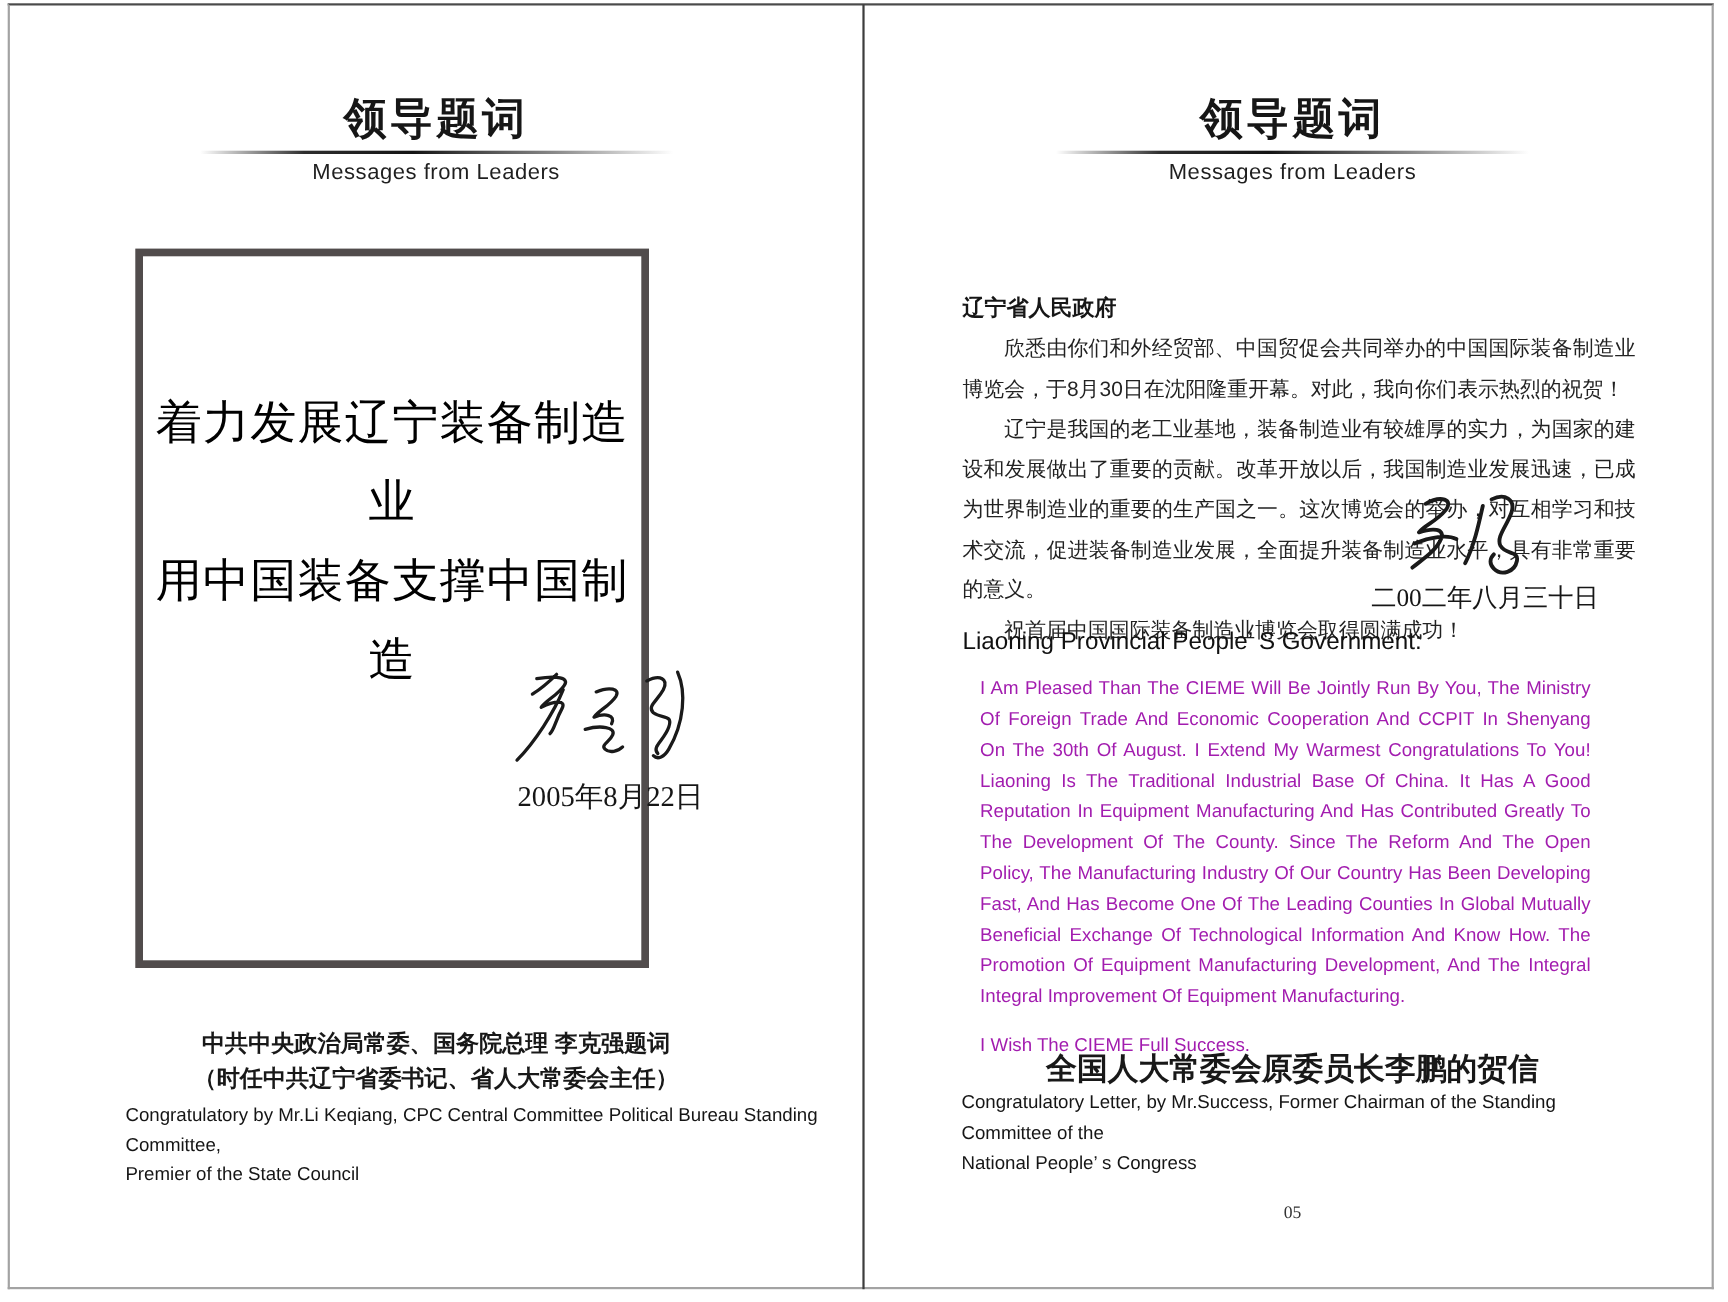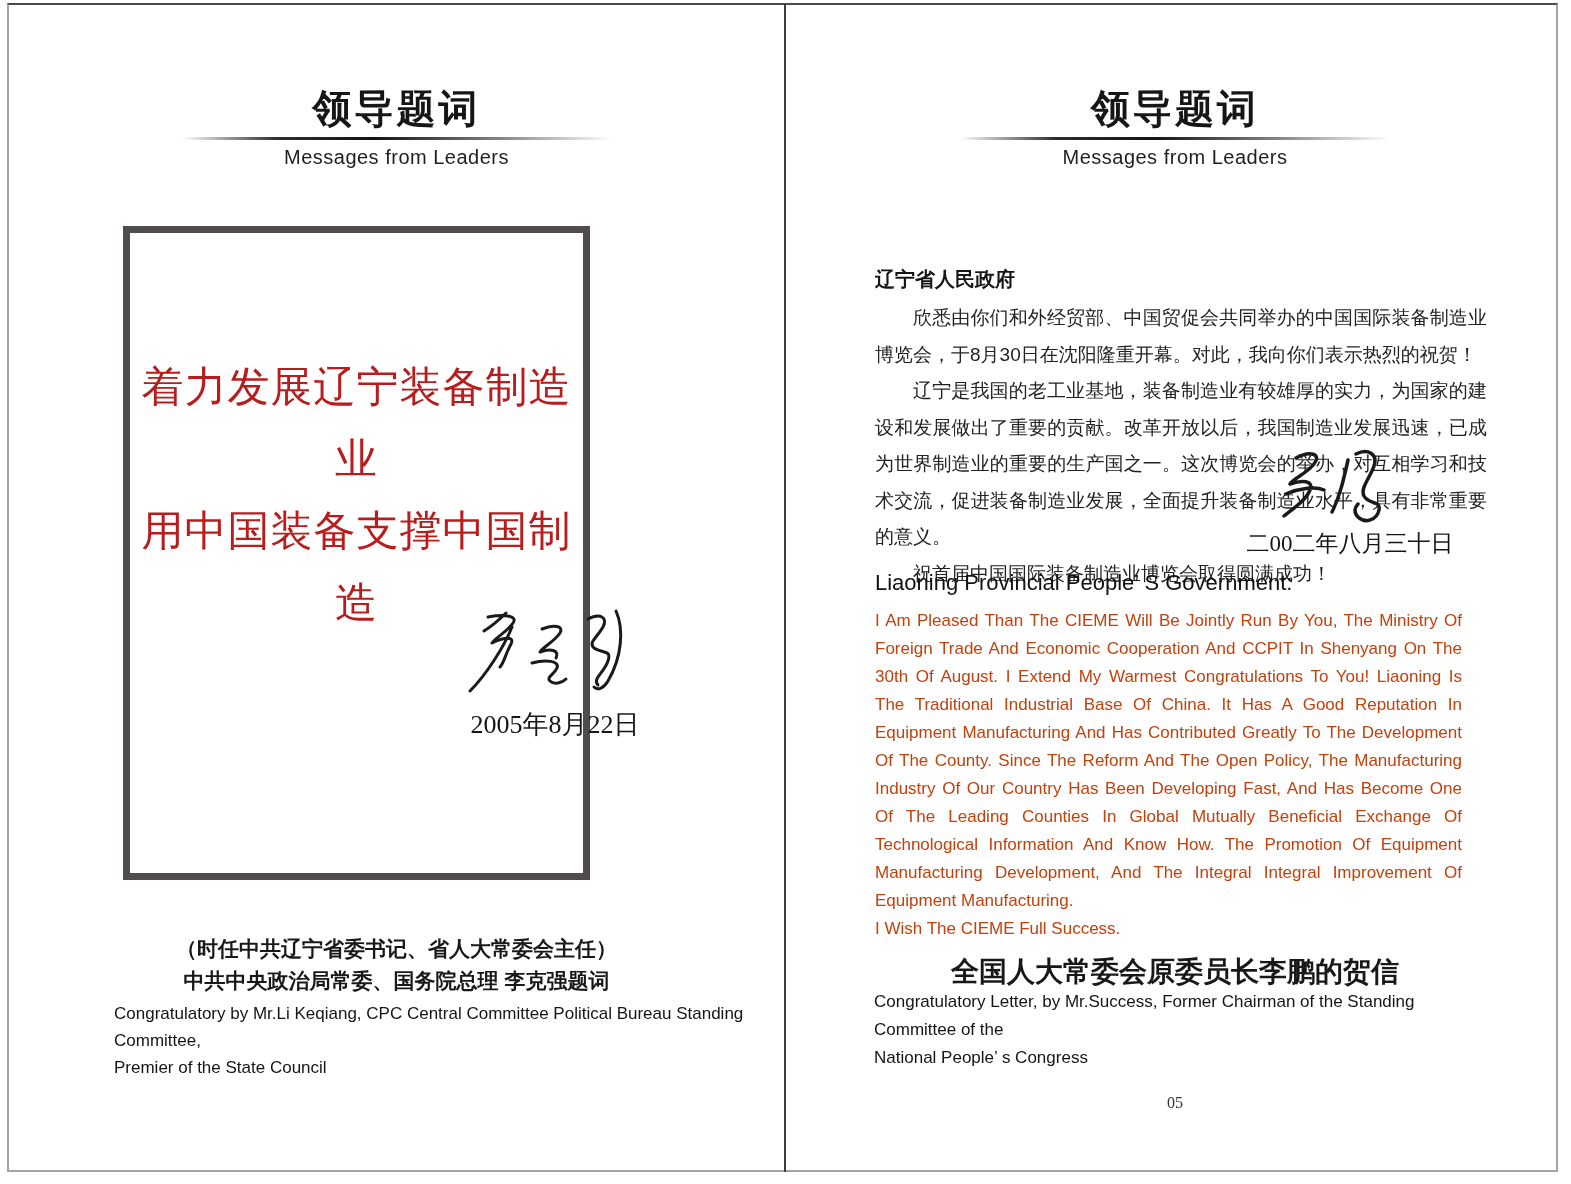--- a/index.html
+++ b/index.html
@@ -24,22 +24,22 @@
   }
   .page-subtitle{font-size:20px;color:#1f1f1f;letter-spacing:0.5px;}
 
   
   .plaque{
     position:absolute;left:123px;top:226px;width:467px;height:654px;
     border:7px solid #514c4c;box-sizing:border-box;background:#fff;
   }
   .plaque-lines{
     position:absolute;left:0;right:0;top:118px;text-align:center;
-    font-family:Liberation Sans, sans-serif;
-    font-size:42px;line-height:72px;letter-spacing:1px;color:#b91c1c;
+    font-family:Liberation Mono, monospace;
+    font-size:42px;line-height:72px;letter-spacing:1px;color:#000000;
   }
   .sig-left{position:absolute;left:330px;top:372px;width:178px;height:100px;}
   .plaque-date{
     position:absolute;left:250px;top:474px;width:350px;text-align:center;
     font-family:"Liberation Serif","DejaVu Serif",serif;font-size:26px;color:#161616;
   }
 
   .attr-cn-left{
     position:absolute;left:9px;top:933px;width:775px;text-align:center;
     font-size:21px;font-weight:700;line-height:32px;color:#181818;
@@ -57,21 +57,21 @@
   .letter-cn{position:absolute;left:875px;top:222px;width:612px;margin-top:44px;}
   .letter-cn-salutation{font-size:20px;font-weight:700;margin:0 0 7px 0;color:#161616;}
   .letter-cn p{font-size:19px;line-height:36.5px;text-align:justify;text-indent:2em;margin:0;color:#222;}
   .sig-right{position:absolute;left:1262px;top:446px;width:160px;height:82px;}
   .letter-cn-date{
     position:absolute;left:1240px;top:528px;width:220px;text-align:center;
     font-family:"Liberation Serif","DejaVu Serif",serif;font-size:23px;color:#161616;
   }
   .letter-en{position:absolute;left:875px;top:570px;width:587px;}
   .letter-en-salutation{font-size:22px;font-weight:400;margin:0 0 11px 0;color:#111;}
-  .letter-en p{font-size:17px;line-height:28px;margin:0;color:#c2410c;}
+  .letter-en p{font-size:17px;line-height:28px;margin:16px;color:#a21caf;}
   .letter-en p.body{text-align:justify;}
   .signer-block{
     position:absolute;left:1240px;top:860px;width:220px;text-align:center;
     font-size:17px;line-height:28px;color:#151515;
   }
   .attr-cn-right{
     position:absolute;left:787px;top:953px;width:776px;text-align:center;
     font-size:28px;font-weight:700;color:#181818;
   }
   .attr-en-right{
@@ -102,22 +102,22 @@
       <svg class="sig-svg" width="178" height="100" viewBox="0 0 178 100">
         <path stroke-width="3" d="M46,8 C38,16 32,21 24,26 M28,12 C46,9 58,11 53,18 C47,27 36,32 32,38 C44,32 55,31 51,39 C45,50 44,58 40,62 M52,22 C44,42 26,70 10,86"></path>
         <path stroke-width="3" d="M82,24 C94,19 104,21 100,28 C94,37 84,41 80,47 C90,43 100,45 96,53 M72,58 C86,54 100,56 97,63 C94,70 86,72 90,76 C94,80 102,78 106,74"></path>
         <path stroke-width="3" d="M128,14 C140,8 148,12 143,22 C137,33 128,37 134,43 C142,49 152,44 148,56 C144,68 132,74 138,80 M156,6 C164,24 162,52 148,76 C144,83 138,86 134,82"></path>
       </svg>
     </div>
     <div class="plaque-date">2005年8月22日</div>
   </div>
 
   <div class="attr-cn-left">
+    <div>中共中央政治局常委、国务院总理 李克强题词</div>
     <div>（时任中共辽宁省委书记、省人大常委会主任）</div>
-    <div>中共中央政治局常委、国务院总理 李克强题词</div>
   </div>
   <div class="attr-en-left">
     <div>Congratulatory by Mr.Li Keqiang, CPC Central Committee Political Bureau Standing Committee,</div>
     <div>Premier of the State Council</div>
   </div>
 
   <div class="page-header right">
     <div class="page-title">领导题词</div>
     <div class="header-rule"></div>
     <div class="page-subtitle">Messages from Leaders</div>

